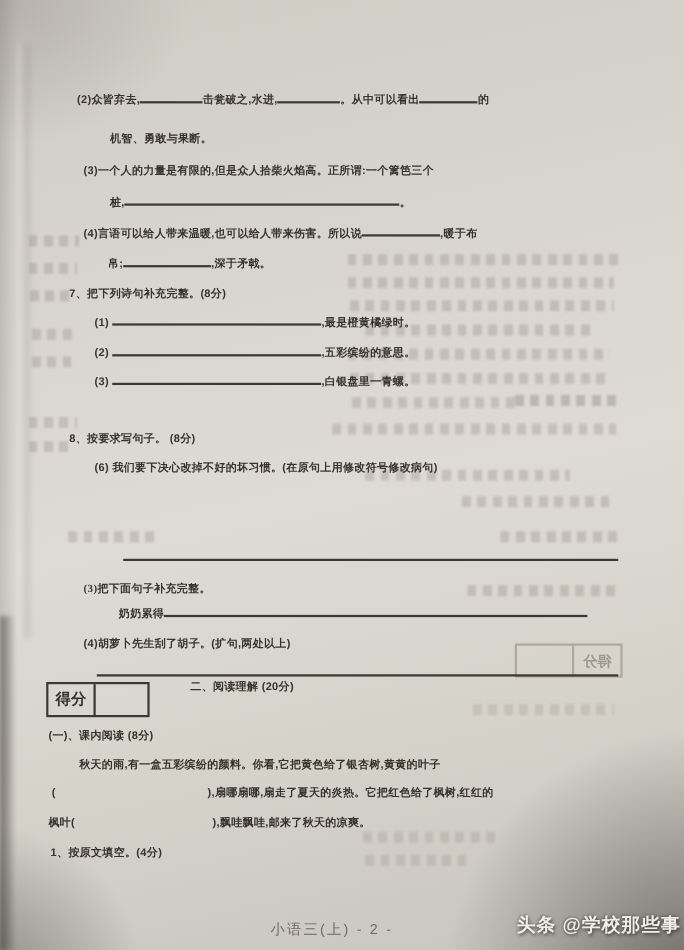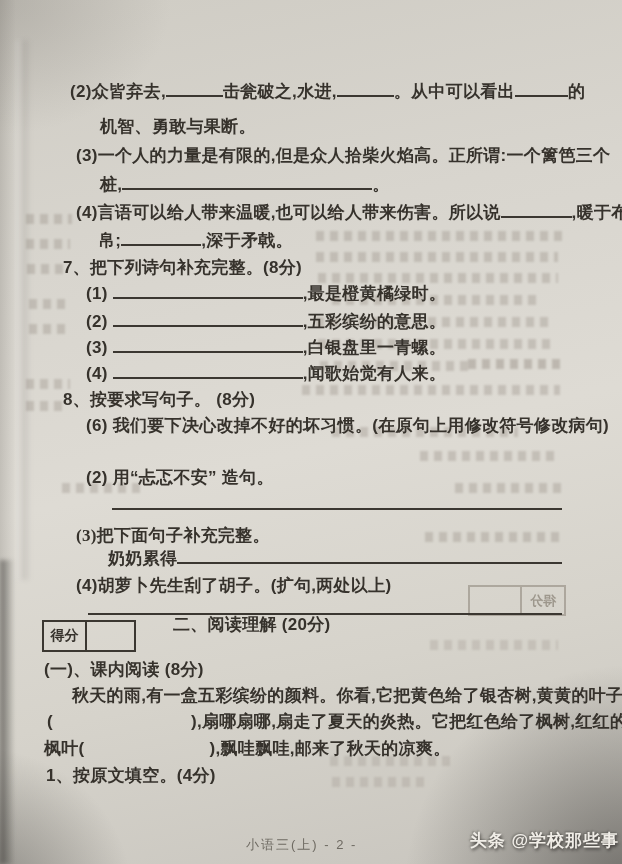--- a/index.html
+++ b/index.html
@@ -12,21 +12,21 @@
       radial-gradient(42% 30% at -3% 104%, rgba(66,64,60,.50), rgba(66,64,60,0) 58%),
       radial-gradient(46% 26% at 0% 0%, rgba(118,114,108,.30), rgba(118,114,108,0) 60%),
       linear-gradient(90deg, rgba(100,96,90,.22) 0px, rgba(100,96,90,0) 16px),
       linear-gradient(168deg,#cfccc4 0%,#d8d5ce 28%,#dedbd4 52%,#d6d3cb 74%,#c8c5be 100%);
   }
   .edge-left{position:absolute;left:0;top:560px;width:14px;height:304px;
     background:linear-gradient(90deg,rgba(52,50,47,.55),rgba(52,50,47,0));filter:blur(2px);}
   .fold{position:absolute;left:16px;top:40px;width:14px;height:540px;
     background:linear-gradient(90deg,rgba(255,255,255,.22),rgba(92,88,82,.14) 65%,rgba(92,88,82,0));
     filter:blur(2.5px);}
-  .line{position:absolute;white-space:nowrap;font-size:17px;font-weight:700;
+  .line{position:absolute;white-space:nowrap;font-size:10px;font-weight:700;
     line-height:17px;letter-spacing:.3px;}
   .blank{display:inline-block;height:4px;border-bottom:2px solid #3b3731;vertical-align:baseline;}
   .gap{display:inline-block;height:1px;}
   .rule{position:absolute;height:0;border-top:2px solid #3b3731;}
   .score-box{position:absolute;left:42px;top:620px;width:90px;height:28px;
     border:2px solid #3b3731;display:flex;background:rgba(255,255,255,.04);}
   .score-box .lbl{width:41px;display:flex;align-items:center;justify-content:center;
     border-right:2px solid #3b3731;font-size:14px;font-weight:700;}
   .score-box .empty{flex:1;}
   .footer{position:absolute;left:246px;top:836px;font-size:13px;font-weight:400;
@@ -102,27 +102,23 @@
   <div class="line" style="left:63px;top:259px;">7、把下列诗句补充完整。(8分)</div>
   <div class="line" style="left:86px;top:285px;text-align:right;">
     <span>(1)</span> <span class="blank" style="width:190px;"></span><span>,最是橙黄橘绿时。</span>
   </div>
   <div class="line" style="left:86px;top:313px;">
     <span>(2)</span> <span class="blank" style="width:190px;"></span><span>,五彩缤纷的意思。</span>
   </div>
   <div class="line" style="left:86px;top:339px;">
     <span>(3)</span> <span class="blank" style="width:190px;"></span><span>,白银盘里一青螺。</span>
   </div>
-  <div class="line" style="left:86px;top:365px;">
-    <span>(4)</span> <span class="blank" style="width:190px;"></span><span>,闻歌始觉有人来。</span>
-  </div>
 
   <div class="line" style="left:63px;top:391px;">8、按要求写句子。 (8分)</div>
   <div class="line" style="left:86px;top:417px;">(6) 我们要下决心改掉不好的坏习惯。(在原句上用修改符号修改病句)</div>
-  <div class="line" style="left:86px;top:469px;">(2) 用“忐忑不安” 造句。</div>
   <div class="rule" style="left:112px;top:508px;width:450px;"></div>
   <div class="line" style="left:76px;top:527px;font-family:Liberation Serif, serif;">(3)把下面句子补充完整。</div>
   <div class="line" style="left:108px;top:550px;">
     <span>奶奶累得</span><span class="blank" style="width:385px;"></span>
   </div>
   <div class="line" style="left:76px;top:577px;">(4)胡萝卜先生刮了胡子。(扩句,两处以上)</div>
   <div class="rule" style="left:88px;top:613px;width:474px;"></div>
 
   <div class="score-box">
     <div class="lbl">得分</div>

